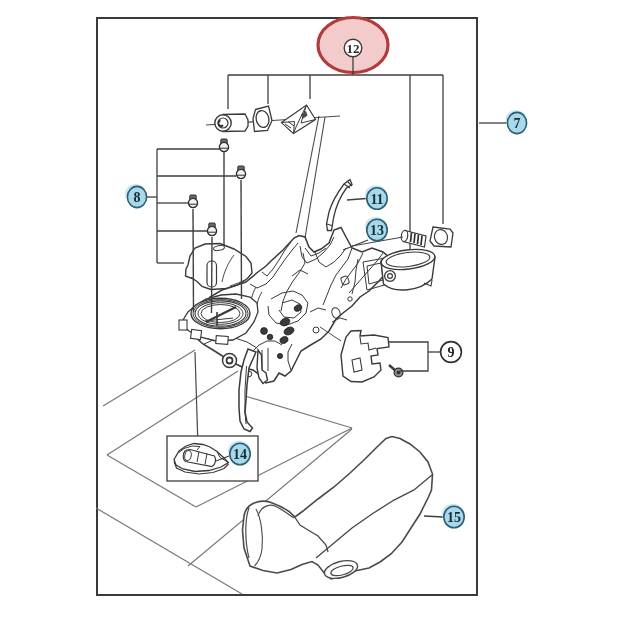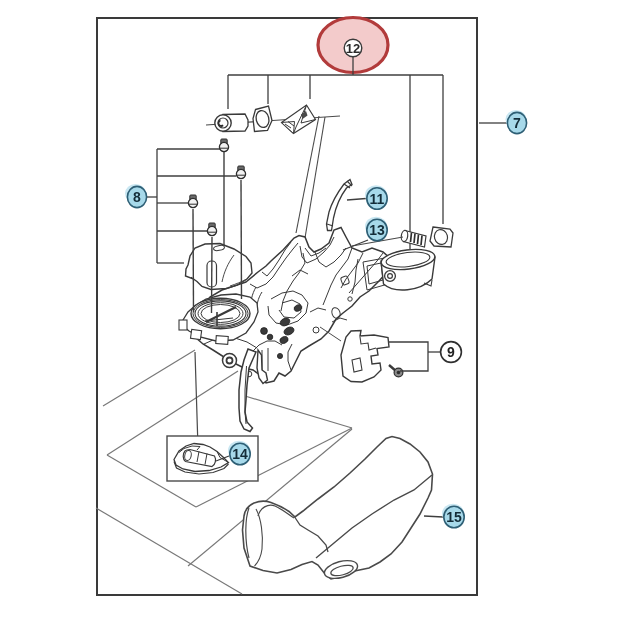--- a/index.html
+++ b/index.html
@@ -1,16 +1,16 @@
 <!DOCTYPE html>
 <html><head>
 <meta charset="utf-8">
 <style>
 html,body{margin:0;padding:0;background:#ffffff;}
-#wrap{width:620px;height:620px;position:relative;font-family:Liberation Sans, sans-serif;}
+#wrap{width:620px;height:620px;position:relative;font-family:Liberation Serif, serif;}
 </style>
 </head>
 <body>
 <div id="wrap">
 <svg width="620" height="620" viewBox="0 0 620 620" xmlns="http://www.w3.org/2000/svg">
 <rect x="0" y="0" width="620" height="620" fill="#ffffff"></rect>
 
 <rect x="97" y="18" width="380" height="577" fill="none" stroke="#3a3a3a" stroke-width="2"></rect>
 
 <g stroke="#787878" stroke-width="1.2" fill="none">

